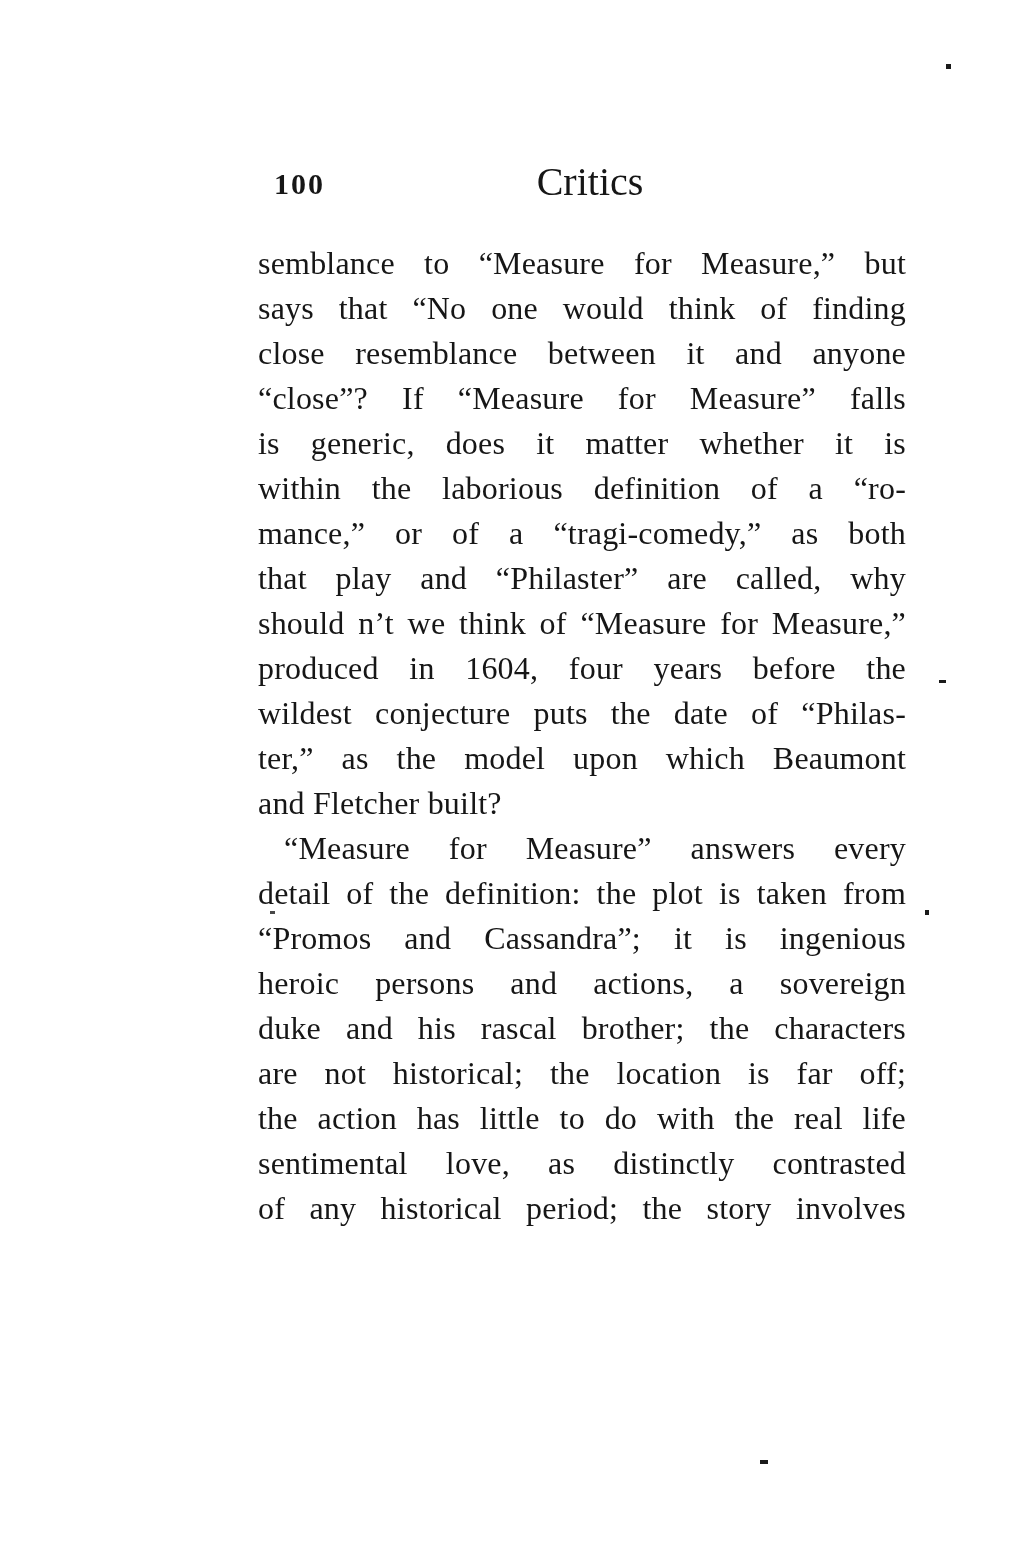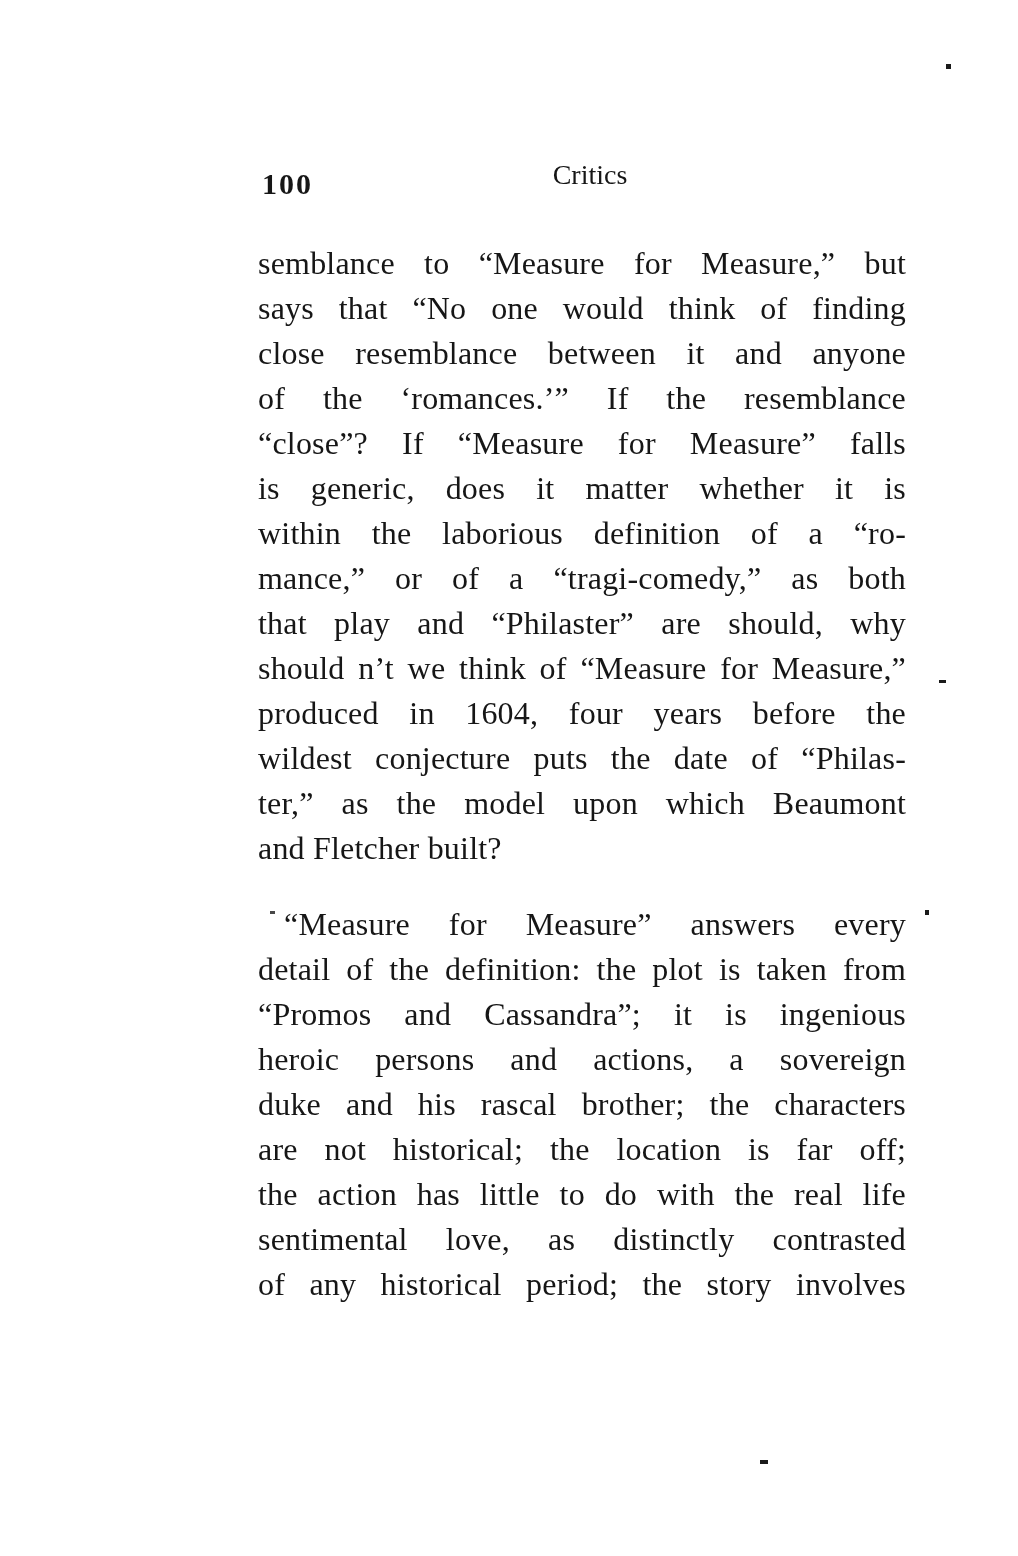--- a/index.html
+++ b/index.html
@@ -22,34 +22,34 @@
   }
   .header-row {
     position: absolute;
     left: 258px;
     top: 160px;
     width: 648px;
     height: 50px;
   }
   .page-number {
     position: absolute;
-    left: 4px;
+    left: 16px;
     top: 9px;
     font-size: 30px;
     font-weight: bold;
     letter-spacing: 2px;
     line-height: 1;
   }
   .header-title {
     position: absolute;
     left: 16px;
     right: 0;
     top: 0;
     text-align: center;
-    font-size: 28px;
+    font-size: 40px;
     line-height: 1.1;
   }
   .text-block {
     position: absolute;
     left: 258px;
     top: 241px;
     width: 648px;
   }
   .line {
     font-size: 32px;
@@ -61,21 +61,20 @@
     text-justify: inter-word;
     letter-spacing: 0.2px;
   }
   .line.start-left {
     text-align: center;
     text-align-last: left;
     font-family: Liberation Serif, serif;
   }
   .line.indent {
     text-indent: 26px;
-    margin-top: 31px;
   }
   .speck {
     position: absolute;
     background: #1a1a1a;
   }
   .speck.s1 { left: 946px; top: 64px;   width: 5px; height: 5px; }
   .speck.s2 { left: 939px; top: 680px;  width: 7px; height: 3px; }
   .speck.s3 { left: 925px; top: 910px;  width: 4px; height: 5px; }
   .speck.s4 { left: 270px; top: 911px;  width: 5px; height: 3px; opacity: 0.8; }
   .speck.s5 { left: 760px; top: 1460px; width: 8px; height: 4px; }
@@ -87,26 +86,25 @@
 
   <div class="header-row">
     <span class="page-number">100</span>
     <span class="header-title">Critics</span>
   </div>
 
   <div class="text-block">
     <div class="line">semblance to “Measure for Measure,” but</div>
     <div class="line">says that “No one would think of finding</div>
     <div class="line">close resemblance between it and anyone</div>
-    <div class="line">of the ‘romances.’”  If the resemblance</div>
     <div class="line">“close”?  If “Measure for Measure” falls</div>
     <div class="line">is generic, does it matter whether it is</div>
     <div class="line">within the laborious definition of a “ro-</div>
     <div class="line">mance,” or of a “tragi-comedy,” as both</div>
-    <div class="line">that play and “Philaster” are should, why</div>
+    <div class="line">that play and “Philaster” are called, why</div>
     <div class="line">should n’t we think of “Measure for Measure,”</div>
     <div class="line">produced in 1604, four years before the</div>
     <div class="line">wildest conjecture puts the date of “Philas-</div>
     <div class="line">ter,” as the model upon which Beaumont</div>
     <div class="line start-left">and Fletcher built?</div>
     <div class="line indent">“Measure for Measure” answers every</div>
     <div class="line">detail of the definition: the plot is taken from</div>
     <div class="line">“Promos and Cassandra”; it is ingenious</div>
     <div class="line">heroic persons and actions, a sovereign</div>
     <div class="line">duke and his rascal brother; the characters</div>

